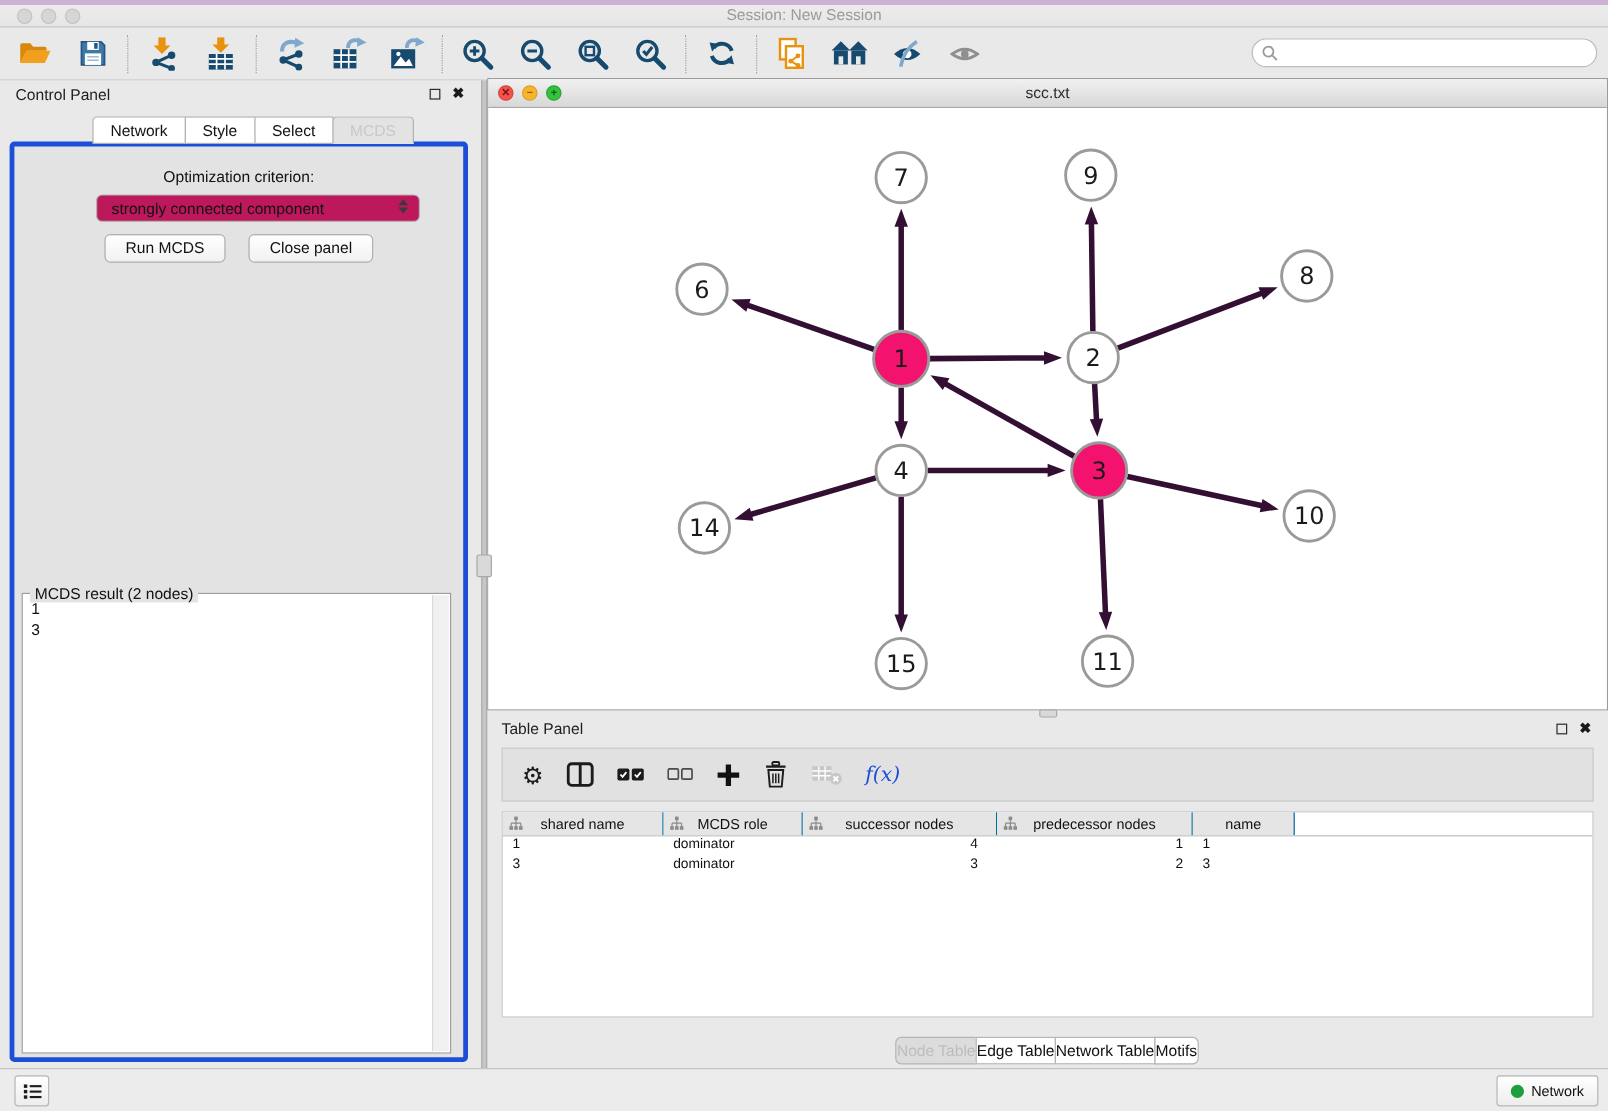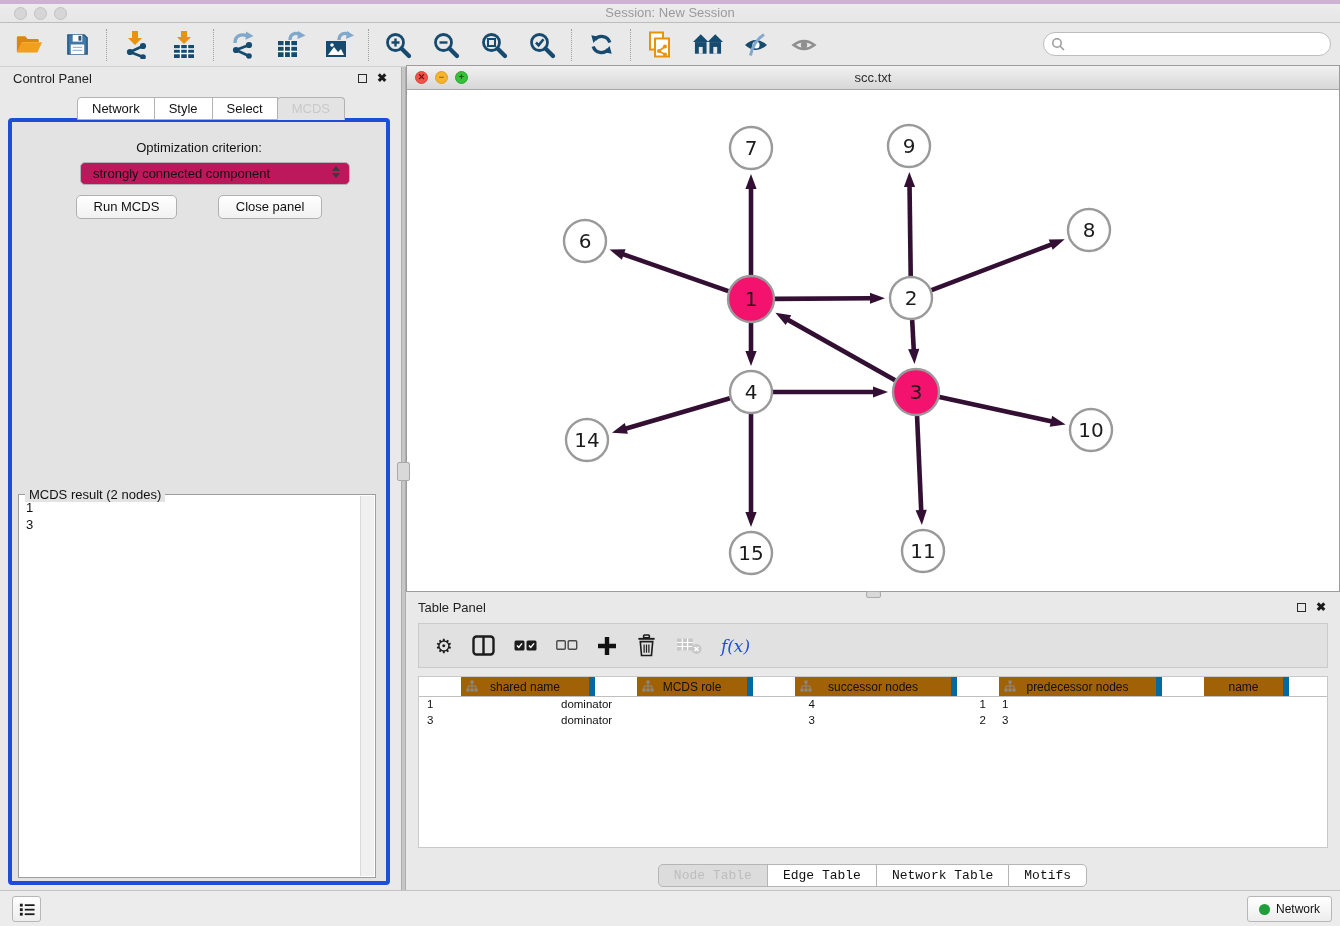--- a/index.html
+++ b/index.html
@@ -38,21 +38,21 @@
   .cp-body{position:absolute;left:8px;right:9px;top:51px;bottom:5px;background:#e3e3e3;
     border:4px solid #1d4ed8;border-radius:4px;}
   .opt-label{position:absolute;left:0;right:0;top:18px;text-align:center;font-size:13px;color:#111;}
   .opt-select{position:absolute;left:36px;right:36px;top:40px;height:23px;background:#be185d;
     border:1px solid #b3b3b3;border-radius:5px;box-sizing:border-box;font-size:13px;
     display:flex;align-items:center;padding-left:12px;color:#111;margin-left:32px;}
   .stepper{position:absolute;right:9px;top:3px;display:flex;flex-direction:column;gap:2px;}
   .tri-up{width:0;height:0;border-left:4px solid transparent;border-right:4px solid transparent;border-bottom:5px solid #3a3a3a;}
   .tri-dn{width:0;height:0;border-left:4px solid transparent;border-right:4px solid transparent;border-top:5px solid #3a3a3a;}
   .btn-row{position:absolute;left:0;right:0;top:73px;text-align:center;}
-  .pbtn{display:inline-block;height:22px;line-height:22px;padding:0 17px;margin:0 18px;font-size:13px;
+  .pbtn{display:inline-block;height:22px;line-height:22px;padding:0 17px;margin:0 7px;font-size:13px;
     background:linear-gradient(#ffffff,#f1f1f1);border:1px solid #b0b0b0;border-radius:5px;color:#111;}
   .result-box{position:absolute;left:6px;right:10px;top:372px;height:382px;background:#fff;
     border:1px solid #9d9d9d;}
   .result-legend{position:absolute;left:6px;top:-8px;background:#e3e3e3;padding:0 4px;font-size:13px;color:#111;}
   .result-list{position:absolute;left:0;top:4px;right:15px;bottom:0;overflow:hidden;}
   .result-item{font-size:13px;line-height:17px;padding-left:7px;color:#111;}
   .result-scroll{position:absolute;right:1px;top:1px;bottom:1px;width:13px;background:#f0f0f0;border-left:1px solid #dadada;}
   
   .v-split{position:absolute;left:401px;top:67px;width:3px;bottom:36px;background:#c6c6c6;
     border-left:1px solid #adadad;border-right:1px solid #adadad;box-sizing:content-box;}
@@ -75,29 +75,29 @@
   .net-canvas{position:absolute;left:0;top:24px;right:0;bottom:0;background:#fff;}
   
   .table-panel{position:absolute;left:406px;top:596px;width:934px;height:294px;}
   .tp-toolbar{position:absolute;left:12px;right:12px;top:27px;height:45px;background:#e1e1e1;
     border:1px solid #cacaca;display:flex;align-items:center;gap:19px;padding-left:16px;box-sizing:border-box;}
   .tp-ico{display:flex;align-items:center;justify-content:center;}
   .gear{font-size:20px;color:#1c1c1c;line-height:1;font-family:"DejaVu Sans",sans-serif;}
   .fx{font-family:"DejaVu Serif","Liberation Serif",serif;font-style:italic;font-size:17px;color:#1d4ed8;}
   .tbl-box{position:absolute;left:12px;right:12px;top:80px;height:170px;background:#fff;border:1px solid #c9c9c9;}
   .tbl-header{display:flex;height:19px;border-bottom:1px solid #bfbfbf;}
-  .th{position:relative;display:flex;align-items:center;justify-content:center;background:#a16207;
-    border-right:6px solid #0369a1;font-size:12px;color:#111;box-sizing:border-box;margin-left:42px;}
+  .th{position:relative;display:flex;align-items:center;justify-content:center;background:#e5e5e5;
+    border-right:1px solid #0369a1;font-size:12px;color:#111;box-sizing:border-box;}
   .th .colicon{position:absolute;left:5px;top:3px;}
   .tbl-row{display:flex;height:16px;font-size:11.5px;color:#111;}
   .td{box-sizing:border-box;overflow:hidden;white-space:nowrap;}
   
   .tp-tabs{position:absolute;left:0;right:0;bottom:3px;display:flex;justify-content:center;}
-  .tp-tab{height:21px;line-height:21px;padding:0 15px;font-size:13px;background:#fff;
-    border:1px solid #b5b5b5;margin-left:-1px;color:#111;font-family:Liberation Mono, monospace;}
+  .tp-tab{height:21px;line-height:21px;padding:0 0;font-size:13px;background:#fff;
+    border:1px solid #b5b5b5;margin-left:-1px;color:#111;}
   .tp-tab:first-child{border-radius:5px 0 0 5px;}
   .tp-tab:last-child{border-radius:0 5px 5px 0;}
   .tp-tab.active{background:#dcdcdc;color:#bdbdbd;}
   
   .statusbar{position:absolute;left:0;right:0;bottom:0;height:35px;background:#ececec;border-top:1px solid #c3c3c3;}
   .sb-left{position:absolute;left:12px;top:5px;width:27px;height:24px;background:linear-gradient(#fff,#ededed);
     border:1px solid #b7b7b7;border-radius:3px;display:flex;align-items:center;justify-content:center;}
   .sb-mem{position:absolute;right:8px;top:5px;height:24px;padding:0 11px;background:linear-gradient(#fff,#ededed);
     border:1px solid #b7b7b7;border-radius:3px;display:flex;align-items:center;gap:6px;font-size:12px;color:#111;}
   .mem-dot{width:11px;height:11px;border-radius:50%;}

